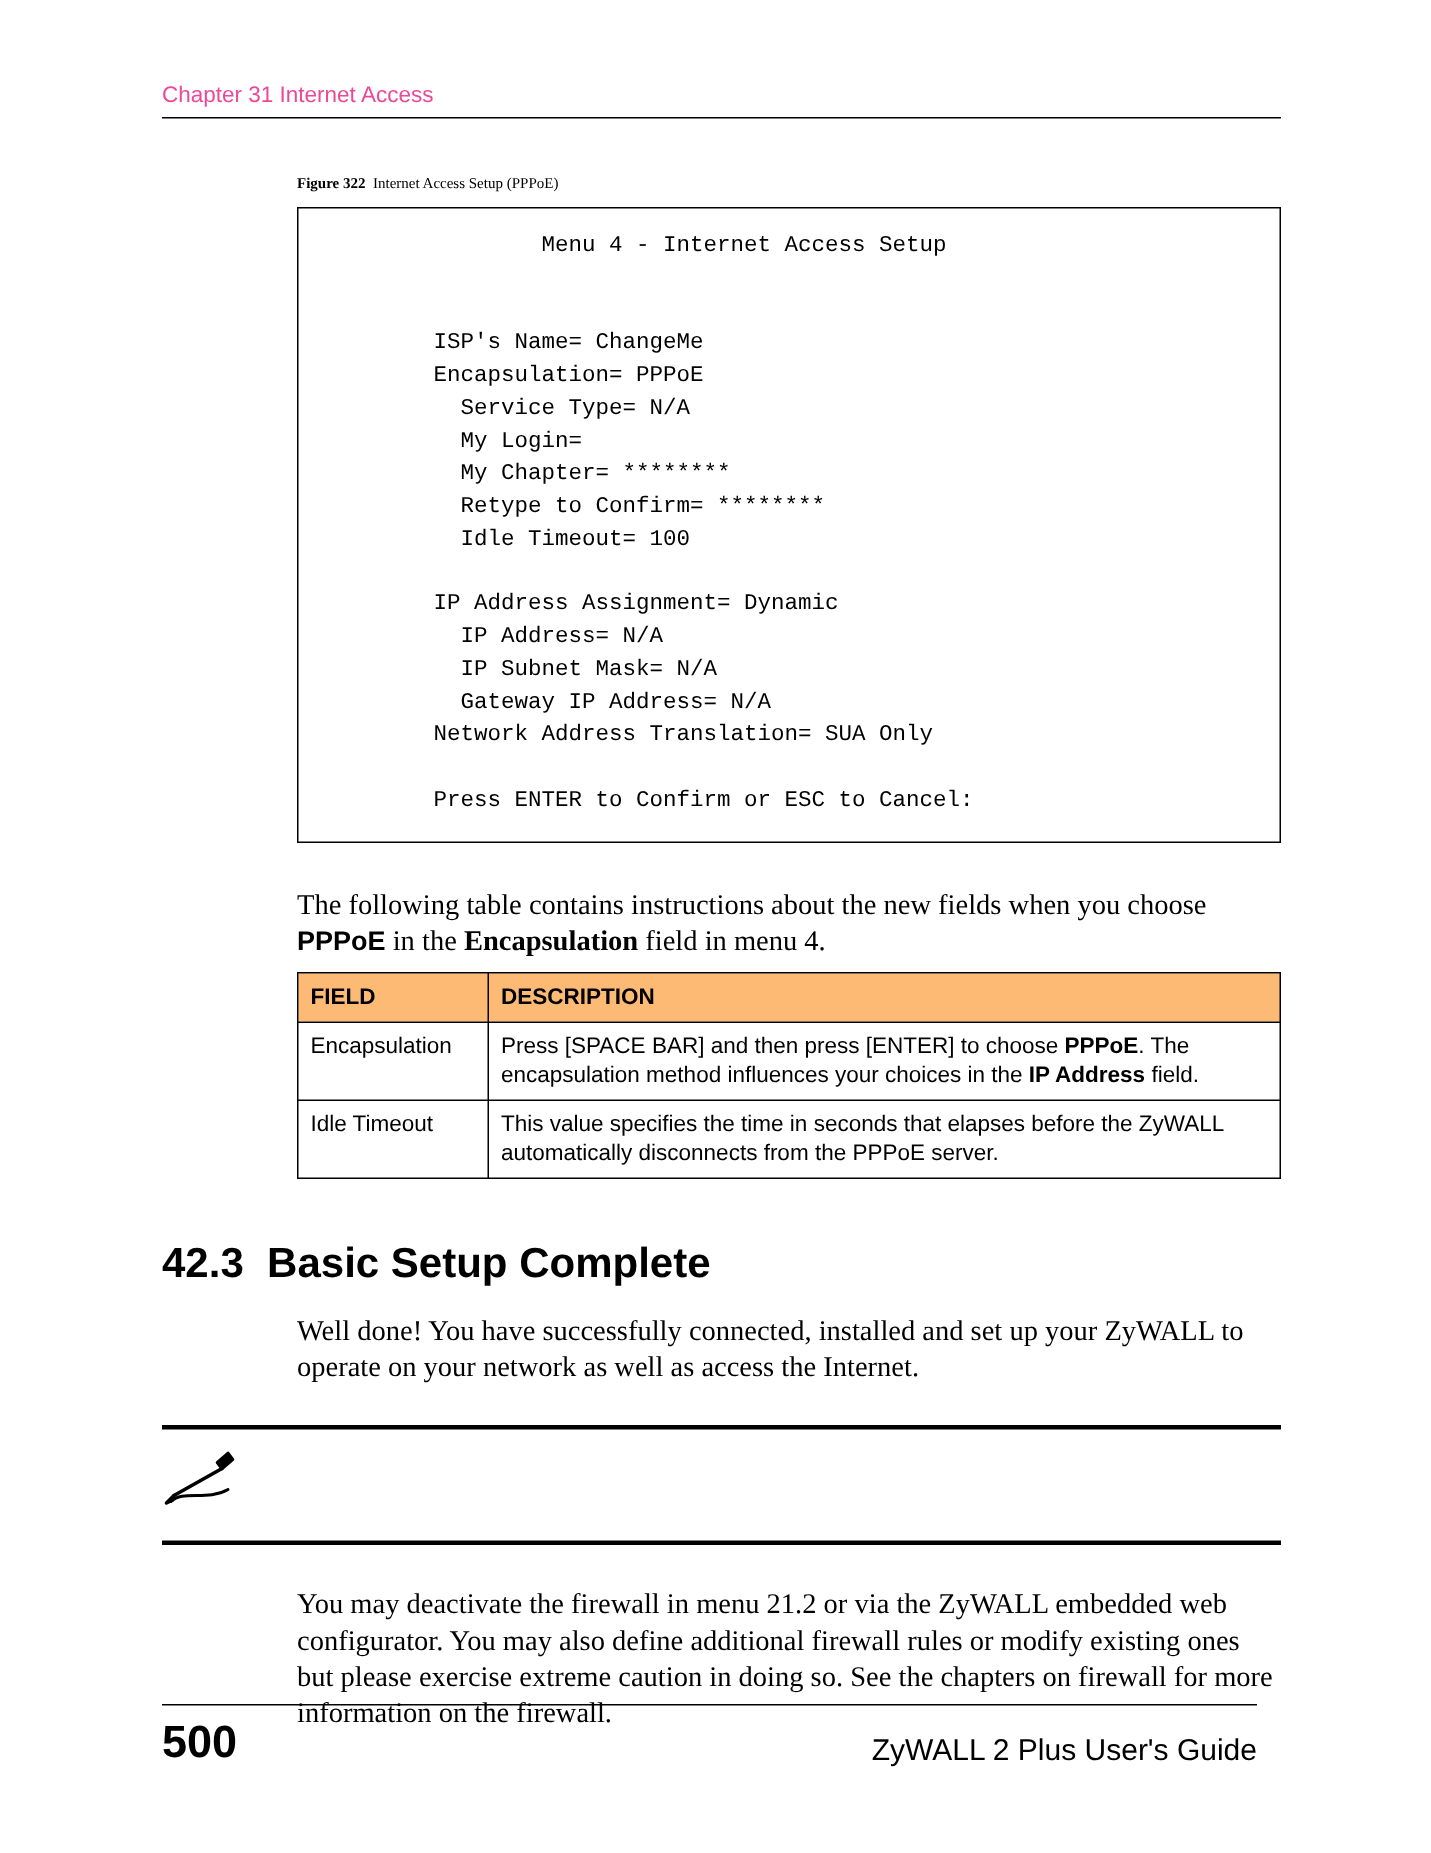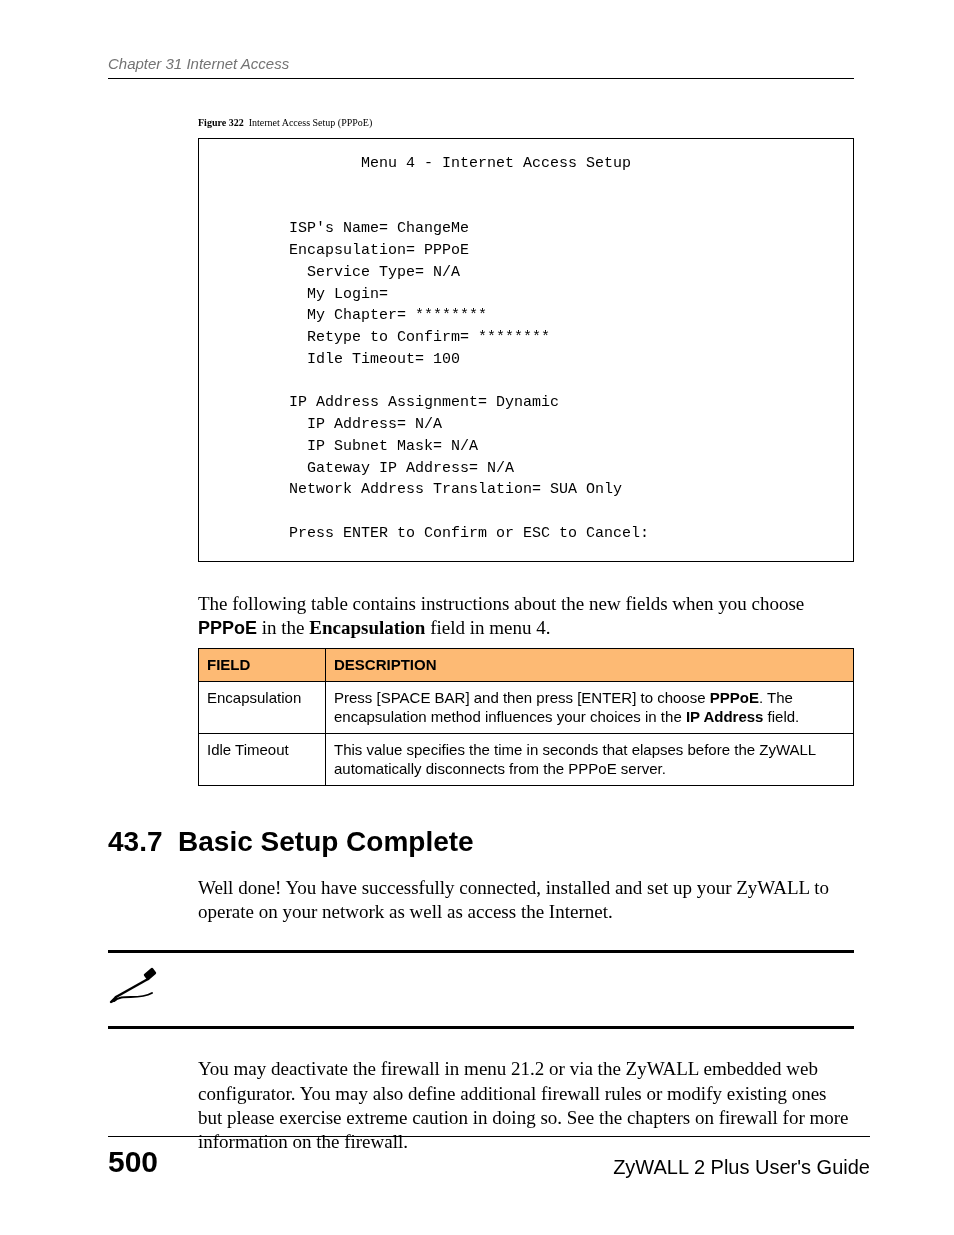--- a/index.html
+++ b/index.html
@@ -13,25 +13,24 @@
     position: relative;
     background: #fff;
   }
   .page {
     padding: 55px 100px 0 108px;
     box-sizing: border-box;
   }
   .running-head {
     font-family: Arial, Helvetica, sans-serif;
     font-size: 15px;
-    color: #737373;
+    color: #ec4899;
     padding-bottom: 6px;
     border-bottom: 1.5px solid #000;
     margin-bottom: 38px;
-    font-style: italic;
   }
   .indent-block { margin-left: 90px; }
   .caption {
     font-family: Liberation Serif, serif;
     font-size: 10px;
     margin-bottom: 10px;
   }
   .caption b { font-weight: bold; }
   .terminal {
     border: 1px solid #000;
@@ -90,21 +89,21 @@
   }
   .note-text {
     font-family: Arial, Helvetica, sans-serif;
     font-size: 19px;
     line-height: 1.35;
     flex: 1;
     padding-left: 36px;
   }
   .footer {
     position: absolute;
-    left: 108px; right: 84px;
+    left: 108px; right: 116px;
     bottom: 56px;
     border-top: 1.5px solid #000;
     padding-top: 8px;
     display: flex;
     justify-content: space-between;
     align-items: flex-end;
     font-family: Arial, Helvetica, sans-serif;
   }
   .footer .pn { font-size: 30px; font-weight: bold; font-family: Arial, Helvetica, sans-serif; }
   .footer .guide { font-size: 20px; }
@@ -159,21 +158,21 @@
       <tr>
         <td class="fcol">Idle Timeout</td>
         <td>This value specifies the time in seconds that elapses before the ZyWALL automatically disconnects from the PPPoE server.</td>
       </tr>
     </tbody>
       </table>
 
   </div>
 
   <h2 class="section">
-    <span>43.7</span>&nbsp;&nbsp;<span>Basic Setup Complete</span>
+    <span>42.3</span>&nbsp;&nbsp;<span>Basic Setup Complete</span>
   </h2>
 
   <div class="indent-block">
     <p class="body-para">Well done! You have successfully connected, installed and set up your ZyWALL to operate on your network as well as access the Internet.</p>
   </div>
 
   <div class="note-wrap">
     <div class="note-icon">
       <svg viewBox="0 0 50 40" width="50" height="40">
         <g stroke="#000" stroke-width="2.4" fill="none" stroke-linecap="round" stroke-linejoin="round">

